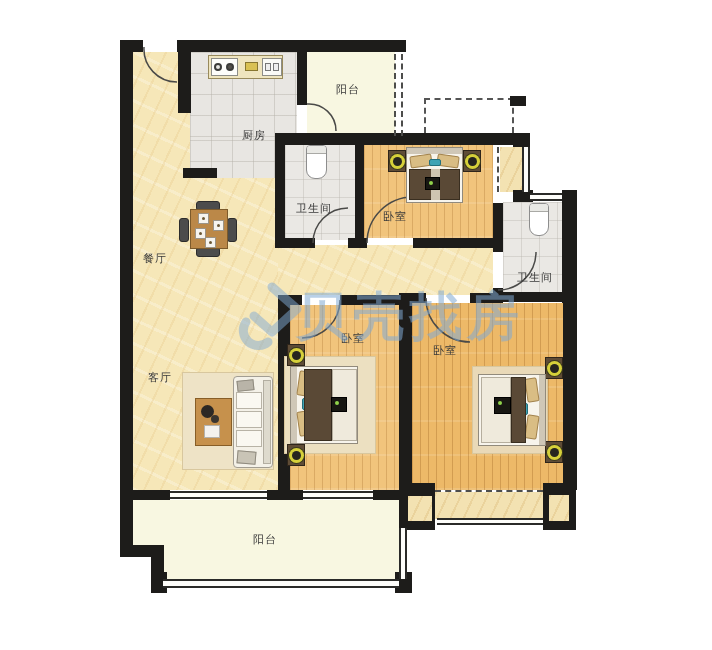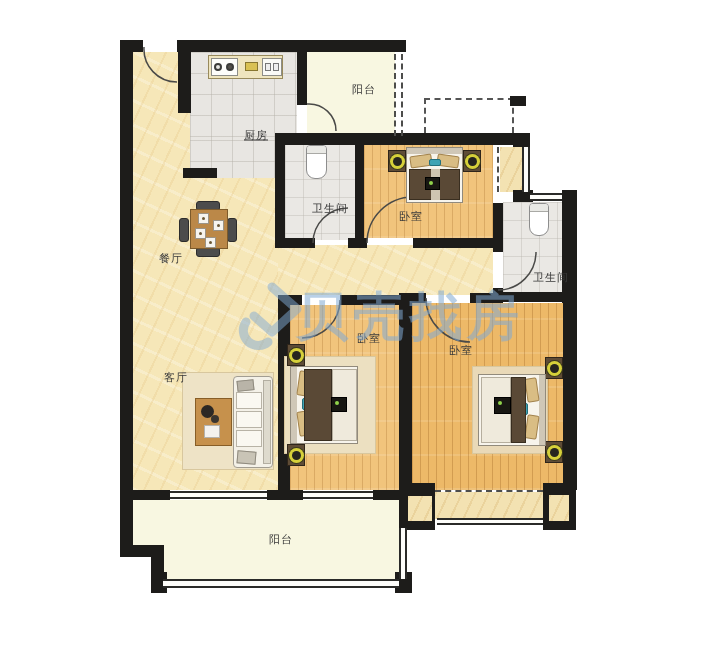--- a/index.html
+++ b/index.html
@@ -51,21 +51,21 @@
   .ns{background:#5f4c36;border:1px solid #2f251a;}
   .lamp{position:absolute;width:9px;height:9px;border-radius:50%;background:#26251f;
         box-shadow:0 0 0 3px #d6d03a,0 0 0 4px #3b391d;left:4px;top:6px;}
   .wc{background:#fff;border:1px solid #8d8d8d;border-radius:4px 4px 9px 9px;}
   .wctank{position:absolute;left:0;top:0;right:0;height:7px;background:#e9e9e5;border-bottom:1px solid #a9a9a5;border-radius:3px 3px 0 0;}
   .chair{background:#4c4c4c;border:1px solid #2c2c2c;border-radius:3px;}
   .plate{position:absolute;width:9px;height:9px;background:#f6f4ef;border:1px solid #9b9386;}
   .pdot{position:absolute;width:3px;height:3px;border-radius:50%;background:#6b5836;left:3px;top:3px;}
   
   .lbl{position:absolute;z-index:40;font-size:11px;color:#3a3a3a;letter-spacing:1px;
-       white-space:nowrap;transform:translate(-50%,-50%);margin-left:16px;}
+       white-space:nowrap;transform:translate(-50%,-50%);}
   .wm{z-index:50;pointer-events:none;}
   .wmtext{position:absolute;left:296px;top:282px;font-size:52px;font-weight:bold;letter-spacing:5px;
           color:rgba(127,169,212,.55);white-space:nowrap;z-index:50;}
 </style>
 </head>
 <body>
 
 <div class="canvas">
 
   <div class="abs fl f-cream" style="left:132px;top:52px;width:146px;height:438px;"></div>
@@ -261,21 +261,21 @@
     <div class="abs pil" style="left:47px;top:40px;width:12px;height:24px;transform:rotate(8deg);"></div>
     <div class="abs teal" style="left:42px;top:28px;width:7px;height:12px;"></div>
     <div class="abs blk" style="left:32px;top:2px;width:15px;height:66px;"></div>
     <div class="abs foot" style="left:2px;top:2px;width:30px;height:66px;"></div>
     <div class="abs tray" style="left:15px;top:22px;width:17px;height:17px;">
         <div class="dot"></div>
       </div>
   </div>
 
   <div class="lbl" style="left:348px;top:89px;">阳台</div>
-  <div class="lbl" style="left:240px;top:135px;text-decoration:underline;">厨房</div>
+  <div class="lbl" style="left:254px;top:135px;">厨房</div>
   <div class="lbl" style="left:314px;top:208px;">卫生间</div>
   <div class="lbl" style="left:395px;top:216px;">卧室</div>
   <div class="lbl" style="left:535px;top:277px;">卫生间</div>
   <div class="lbl" style="left:155px;top:258px;font-family:Liberation Mono, monospace;">餐厅</div>
   <div class="lbl" style="left:160px;top:377px;font-family:Liberation Mono, monospace;">客厅</div>
   <div class="lbl" style="left:353px;top:338px;">卧室</div>
   <div class="lbl" style="left:445px;top:350px;">卧室</div>
   <div class="lbl" style="left:265px;top:539px;">阳台</div>
 
   <svg class="abs wm" style="left:238px;top:280px;" width="66" height="70">

